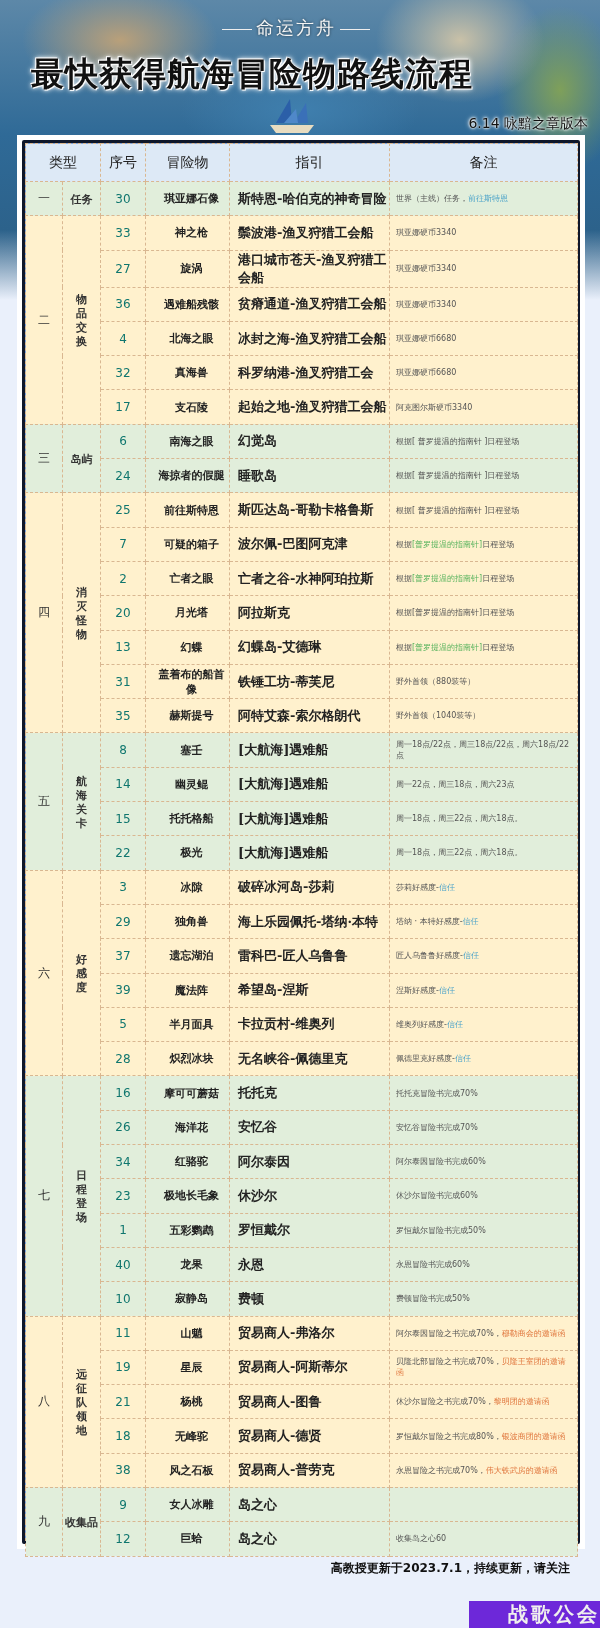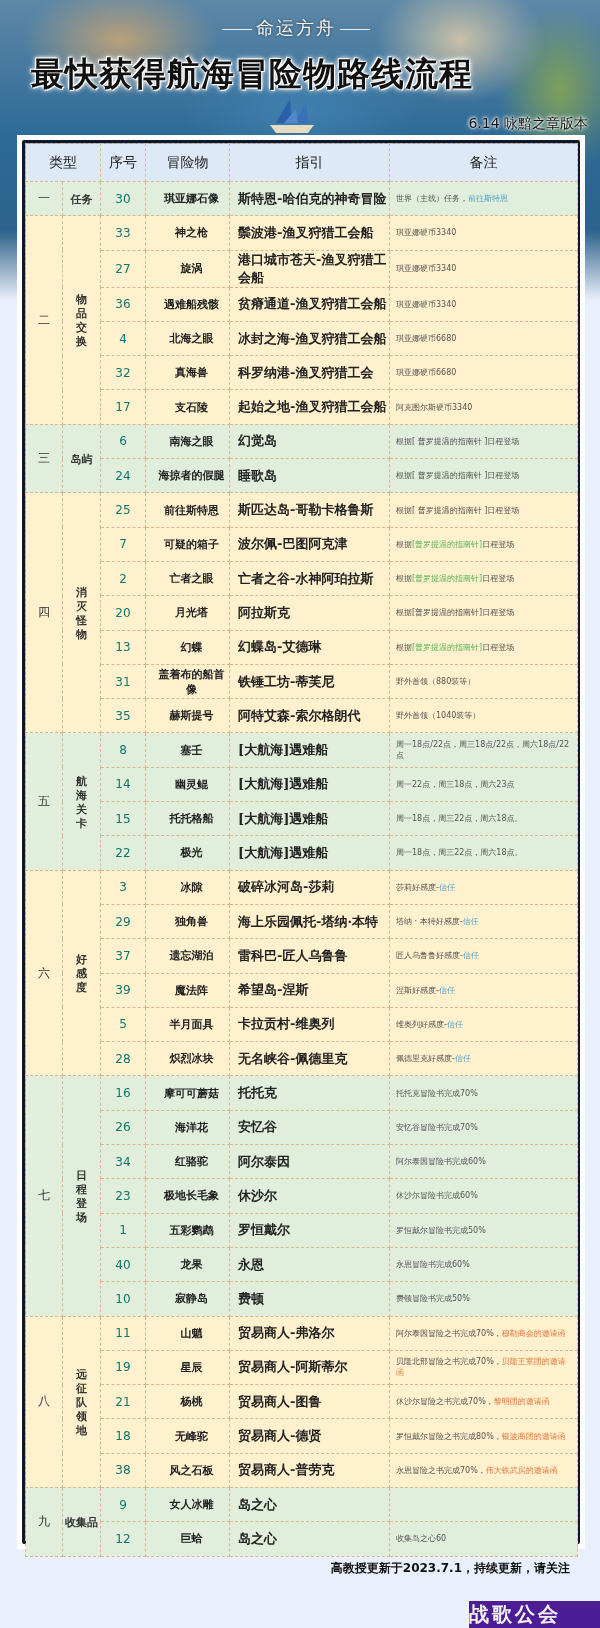--- a/index.html
+++ b/index.html
@@ -74,22 +74,22 @@
   .vert { display: inline-block; width: 12px; word-break: break-all; white-space: normal; }
   .c-blue { color: #4ba3c9; }
   .c-green { color: #58b35d; }
   .c-orange { color: #e0763d; }
   .footer {
     position: absolute; right: 30px; top: 1560px;
     font-size: 12px; font-weight: bold; color: #111;
   }
   .watermark {
     position: absolute; left: 469px; top: 1601px; width: 131px; height: 27px;
-    background: #4c1d95; color: #f0f0ee; font-size: 20px; font-weight: bold;
-    text-align: left; line-height: 27px; letter-spacing: 3px;
+    background: #6d28d9; color: #f0f0ee; font-size: 20px; font-weight: bold;
+    text-align: right; line-height: 27px; letter-spacing: 3px;
   }
 </style>
 </head>
 <body>
 
 <div class="banner"></div>
 <svg class="ship" viewBox="0 0 60 40">
   <polygon points="8,30 52,30 46,38 14,38" fill="#e8dcc0"></polygon>
   <polygon points="14,28 28,4 30,28" fill="#2b5fa8"></polygon>
   <polygon points="32,28 44,8 46,28" fill="#3a70b8"></polygon>

